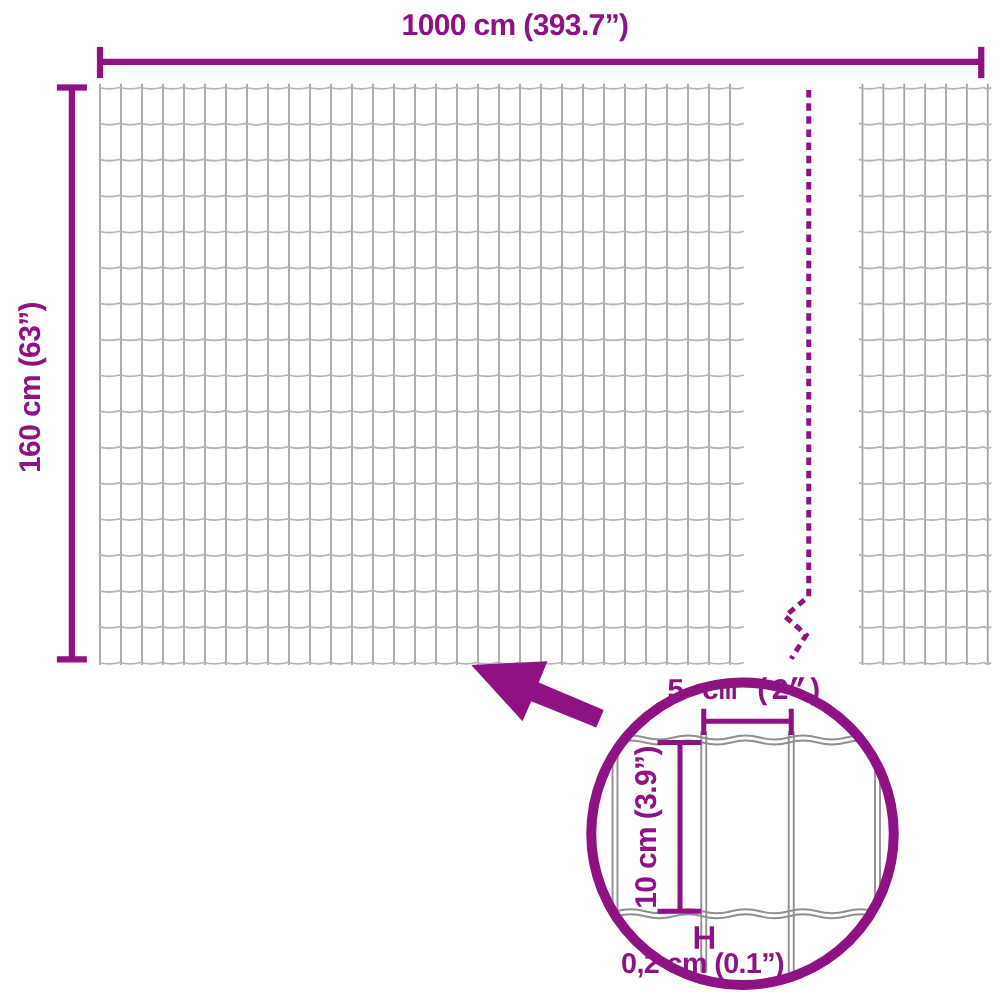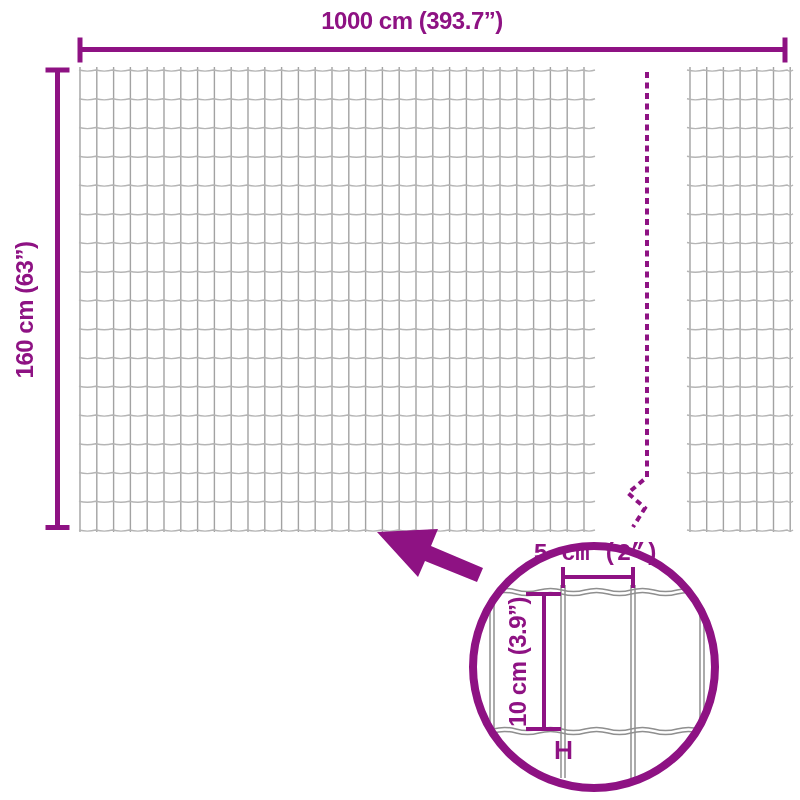--- a/index.html
+++ b/index.html
@@ -158,13 +158,14 @@
     </svg>
 
   <div class="lbl top-label">1000 cm (393.7”)</div>
 
   <div class="lbl left-label rot">160 cm (63”)</div>
 
   <div class="lbl detail-top">5 cm (2”)</div>
 
   <div class="lbl detail-left rot">10 cm (3.9”)</div>
 
+  <div class="lbl detail-bottom">0,2 cm (0.1”)</div>
 </div>
 
 </body></html>

